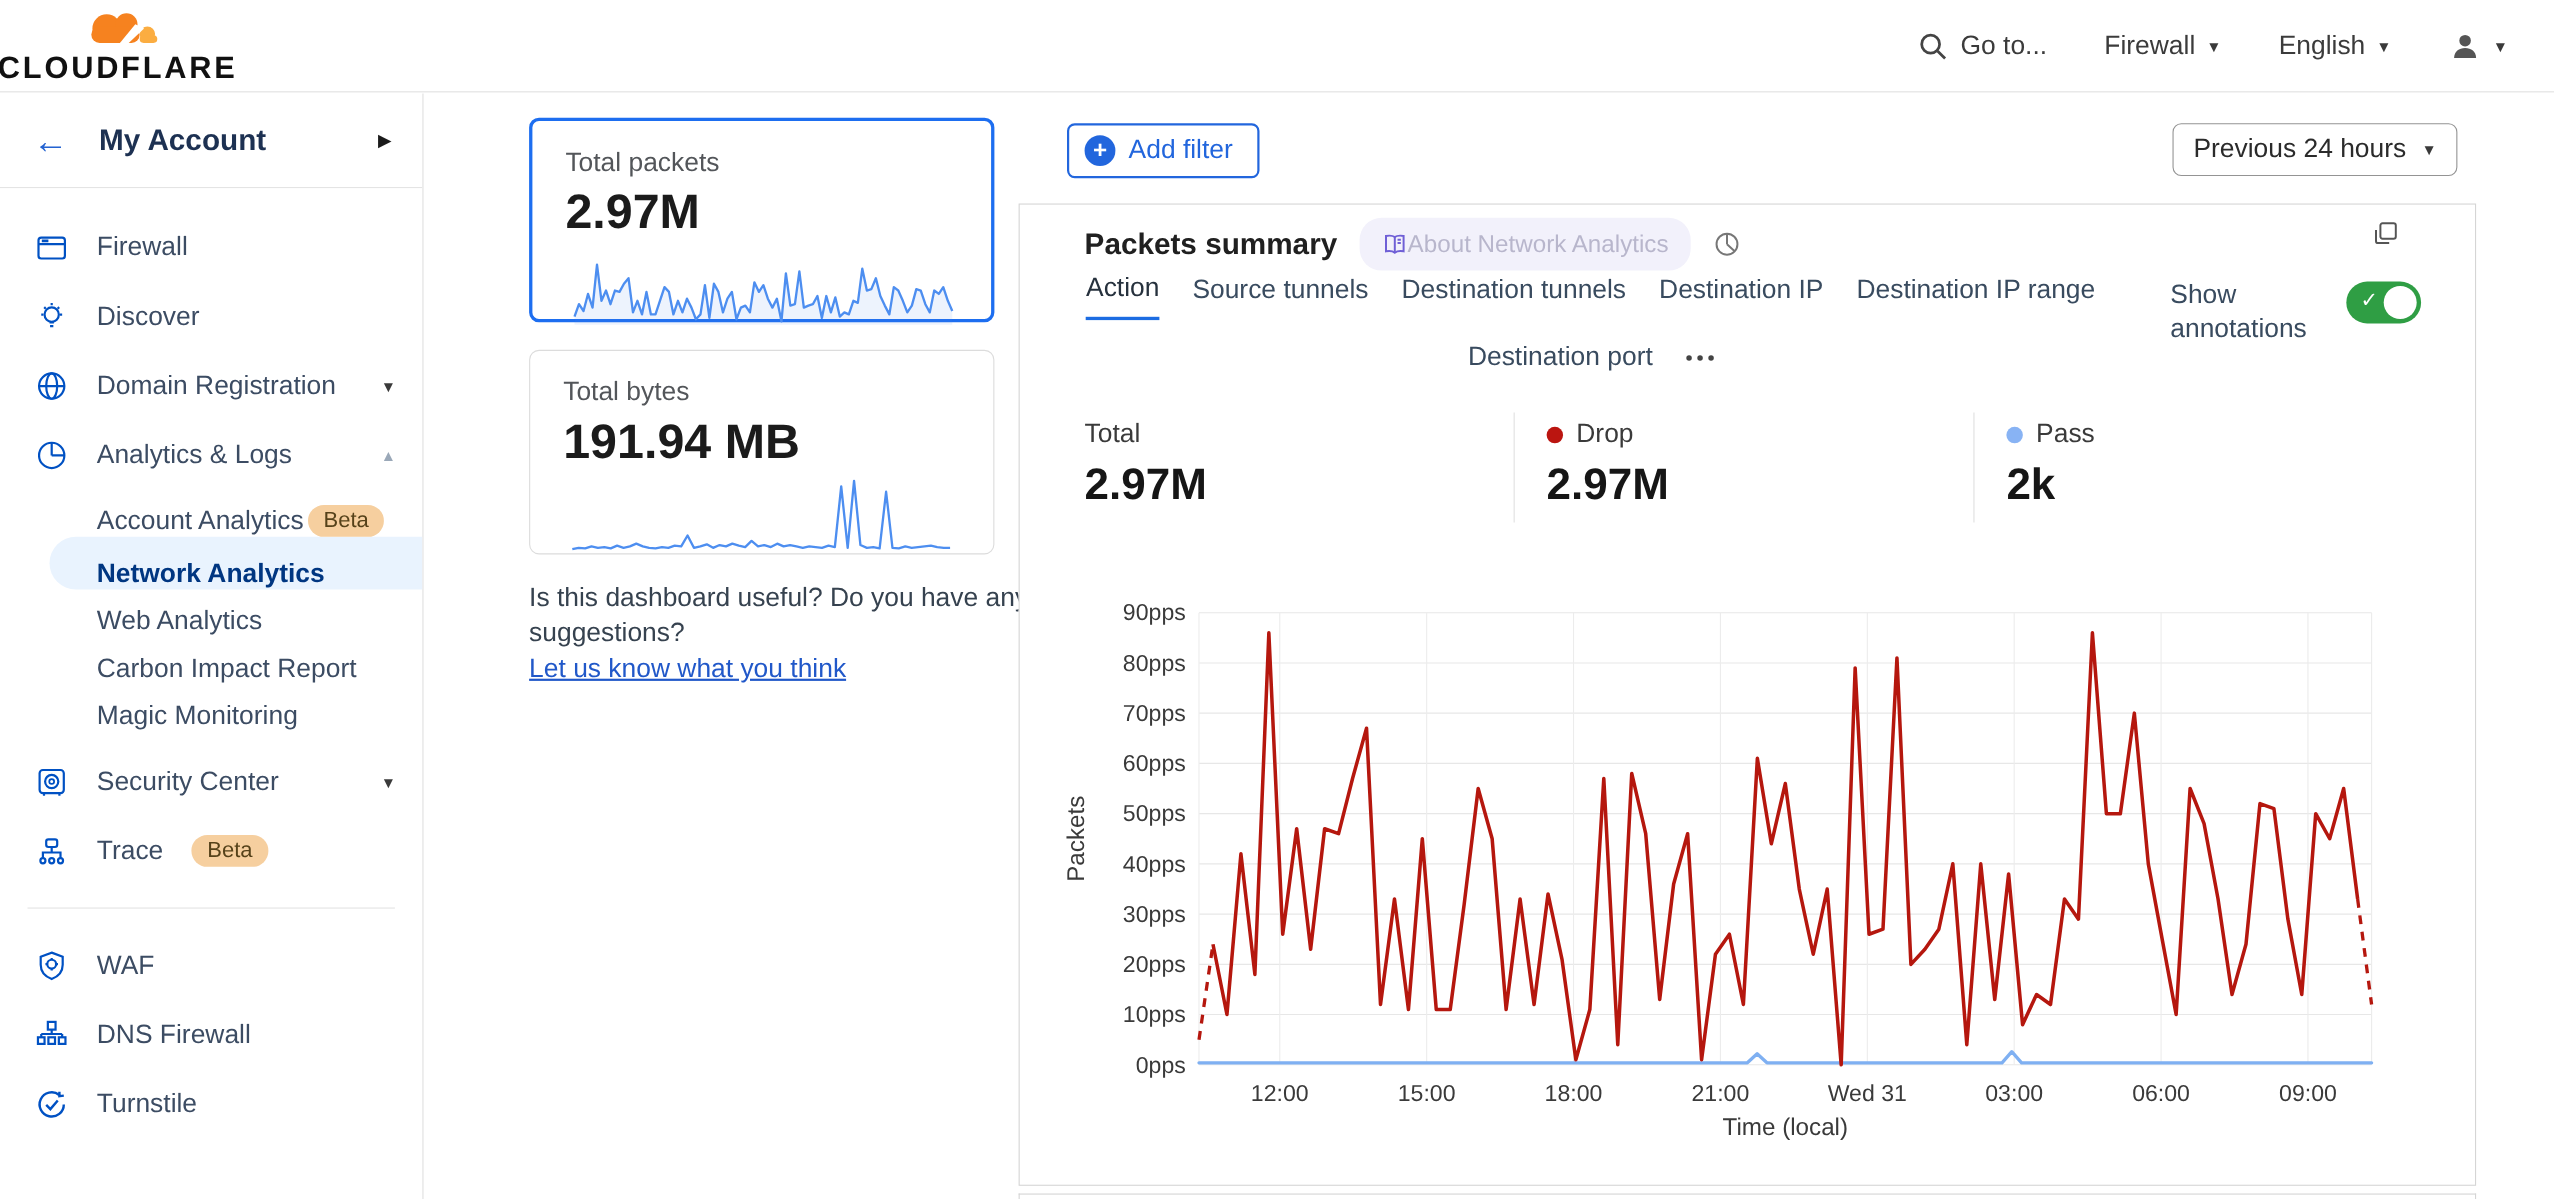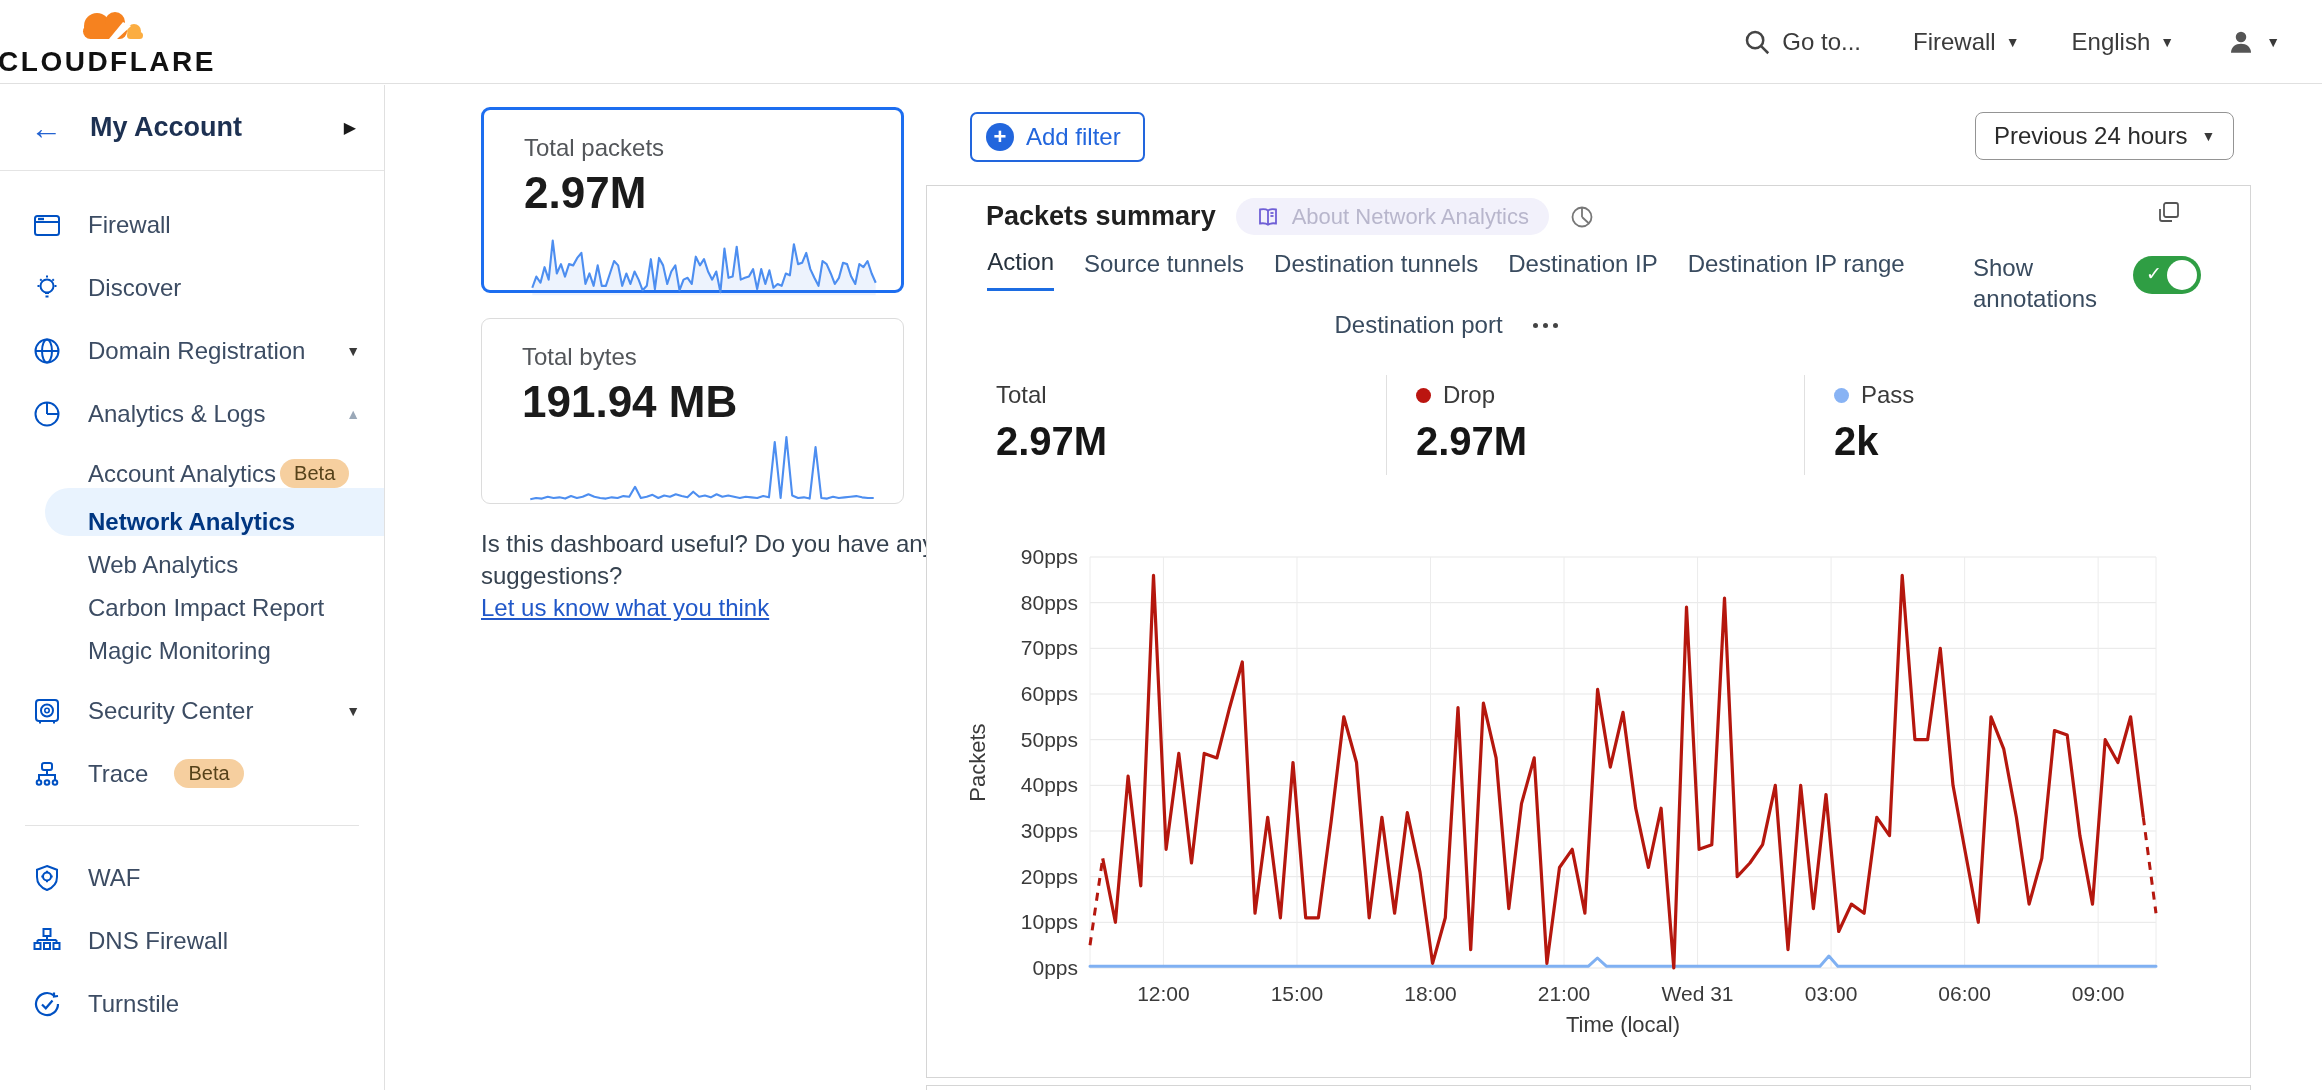--- a/index.html
+++ b/index.html
@@ -32,21 +32,21 @@
     color:#3c4c63; cursor:pointer; gap:4px; }
   .nav-sub.active { background:#e9f3fe; border-radius:26px 0 0 26px; margin-left:45px;
     padding-left:43px; height:48px; color:#003681; font-weight:700; }
   .beta { background:#f6cf9f; color:#56421a; font-size:20px; padding:3px 14px; border-radius:999px; }
   .side-divider { border-top:1px solid #e3e3e3; margin:20px 25px; }
   .icon30 { width:30px; height:30px; flex:0 0 30px; }
   .caret-up { color:#9aa8b8; }
 
   
   .mini-card { position:absolute; left:481px; width:423px; height:186px; background:#fff;
-    border:1px solid #dcdcdc; border-radius:9px; padding:24px 30px 14px 40px; }
+    border:1px solid #dcdcdc; border-radius:9px; padding:24px 30px 14px 30px; }
   .mini-card.selected { border:3px solid #1d6ef0; }
   .mini-title { font-size:24px; color:#53565a; }
   .mini-value { font-size:44px; font-weight:700; color:#1b1b1b; margin-top:6px; }
   .feedback { position:absolute; left:481px; top:528px; width:470px; font-size:24px;
     color:#36424f; line-height:32px; }
   .feedback a { color:#2158c9; text-decoration:underline; cursor:pointer; }
 
   
   .add-filter { position:absolute; left:970px; top:112px; height:50px; display:flex; align-items:center;
     gap:12px; border:2px solid #2266dd; border-radius:7px; padding:0 22px 0 14px; background:#fff; cursor:pointer; }
@@ -57,40 +57,40 @@
     gap:14px; border:1px solid #949494; border-radius:8px; padding:0 18px; background:#fff;
     font-size:24px; color:#2b2b2b; cursor:pointer; }
 
   
   .panel { position:absolute; left:926px; top:185px; width:1325px; height:893px; background:#fff;
     border:1px solid #d5d5d5; }
   .panel-next { position:absolute; left:926px; top:1085px; width:1325px; height:6px; background:#fff;
     border:1px solid #d5d5d5; border-bottom:none; }
   .panel-head { position:absolute; left:59px; top:12px; display:flex; align-items:center; gap:20px; }
   .panel-title { font-size:27px; font-weight:700; color:#202020; }
-  .about-pill { display:flex; align-items:center; gap:12px; background:#f2f1fb; border-radius:20px;
-    height:37px; padding:0 20px; cursor:pointer; }
+  .about-pill { display:flex; align-items:center; background:#f2f1fb; border-radius:20px;
+    height:48px; padding:0 20px; cursor:pointer; }
   .about-pill .lbl { font-size:22px; color:#b8b6cc; }
   .expand-icon { position:absolute; right:68px; top:14px; cursor:pointer; }
 
   .tabs { position:absolute; left:59px; top:62px; width:920px; }
   .tab-row { display:flex; gap:30px; align-items:center;justify-content:center; }
   .tab { font-size:24px; color:#394b5f; padding-bottom:12px; cursor:pointer; white-space:nowrap; }
   .tab.active { border-bottom:3px solid #1c6ce2; color:#26313d; }
   .tab-row + .tab-row { margin-top:20px; }
   .dots { display:flex; gap:5px; padding-bottom:12px; cursor:pointer; }
   .dots i { width:5px; height:5px; border-radius:50%; background:#444; }
 
   .annot { position:absolute; left:1046px; top:66px; width:120px; font-size:24px; color:#394b5f; line-height:31px; }
   .toggle { position:absolute; left:1206px; top:70px; width:68px; height:38px; border-radius:19px;
     background:#2f9e44; cursor:pointer; }
   .toggle .check { position:absolute; left:13px; top:6px; color:#fff; font-size:19px; font-weight:700; }
   .toggle .knob { position:absolute; right:4px; top:4px; width:30px; height:30px; border-radius:50%; background:#fff; }
 
-  .stats { position:absolute; left:69px; top:195px; width:1210px; height:95px; }
+  .stats { position:absolute; left:59px; top:195px; width:1210px; height:95px; }
   .stat { position:absolute; top:0; }
   .stat .srow { display:flex; align-items:center; gap:12px; font-size:24px; color:#3a3a3a; }
   .stat .dot { width:15px; height:15px; border-radius:50%; }
   .stat .val { font-size:40px; font-weight:700; color:#161616; margin-top:10px; }
   .vdiv { position:absolute; top:-6px; width:1px; height:100px; background:#e0e0e0; }
 
   .tick { font-size:21px; fill:#3a3a3a; }
   .axis-label { font-size:22px; fill:#3a3a3a; }
 </style>
 </head>

